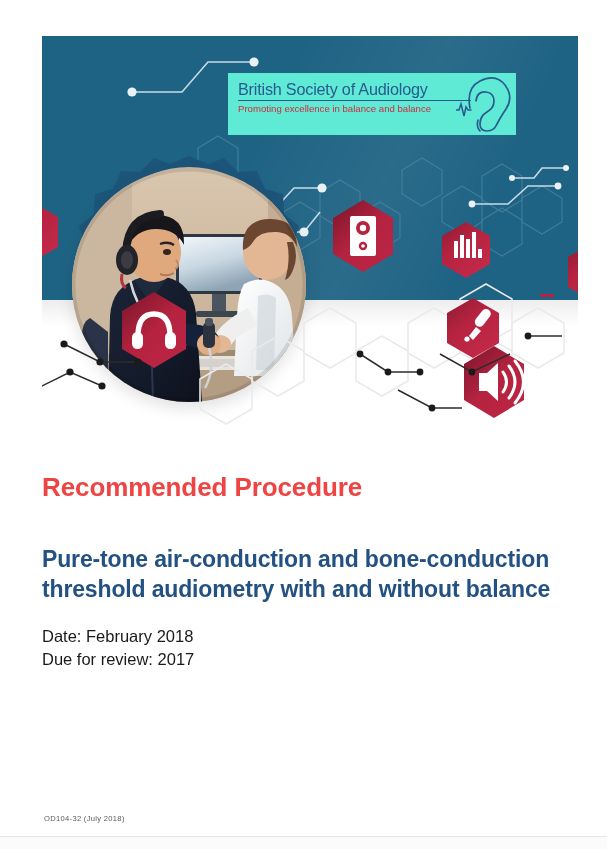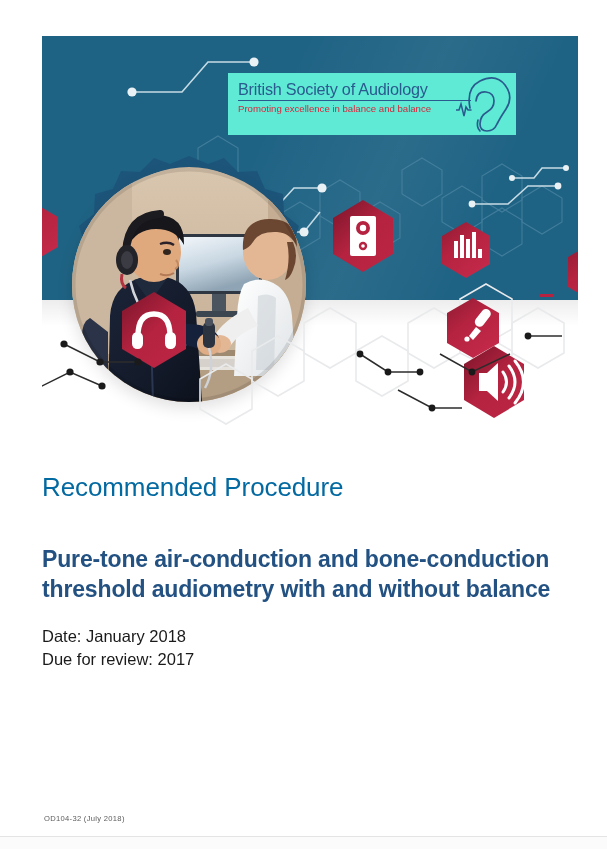--- a/index.html
+++ b/index.html
@@ -129,22 +129,22 @@
 
   
   #deco { position: absolute; left: 42px; top: 36px; width: 536px; height: 400px; z-index: 14; }
   #deco-back { position: absolute; left: 42px; top: 36px; width: 536px; height: 290px; z-index: 6; }
 
   
   #content { position: absolute; left: 42px; top: 470px; width: 540px; }
 
   #doc-type {
     font-size: 26px;
-    font-weight: normal;
-    color: #0369a1;
+    font-weight: bold;
+    color: #ef4444;
     letter-spacing: -0.1px;
     line-height: 34px;
   }
   #doc-title {
     margin-top: 40px;
     font-size: 23px;
     font-weight: bold;
     color: #225182;
     line-height: 30px;
     letter-spacing: -0.15px;
@@ -469,21 +469,21 @@
           <polyline points="0,36 3,36 5,30 8,42 10,33 12,36 15,36"></polyline>
         </g>
       </svg>
     </div>
   </div>
 
   <div id="content">
     <div id="doc-type">Recommended Procedure</div>
     <div id="doc-title">Pure-tone air-conduction and bone-conduction threshold audiometry with and without balance</div>
     <div id="doc-meta">
-      <div>Date: January 2018</div>
+      <div>Date: February 2018</div>
       <div>Due for review: 2017</div>
     </div>
   </div>
 
   <div id="footer-ref">OD104-32 (July 2018)</div>
   <div id="footer-rule"></div>
   <div id="footer-band"></div>
 
 </div>
 

